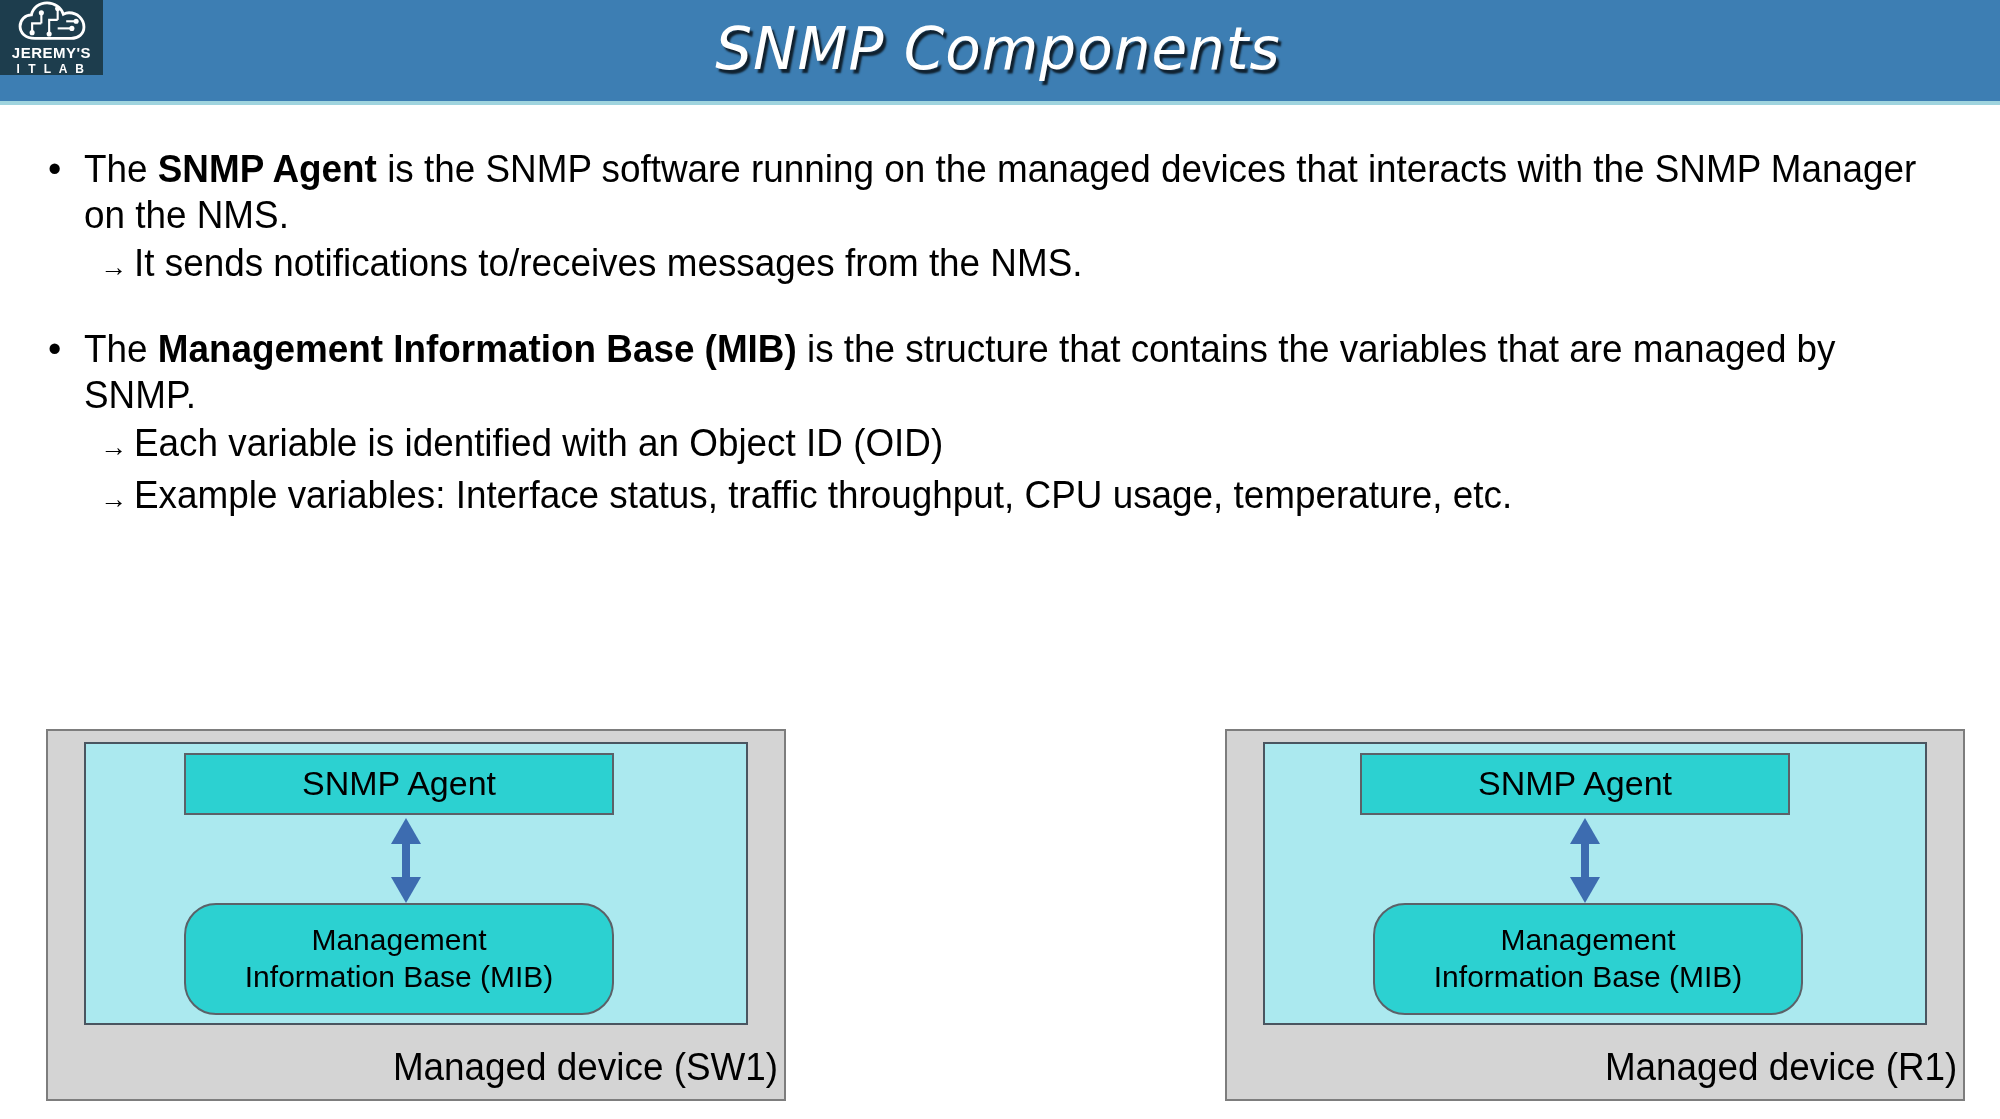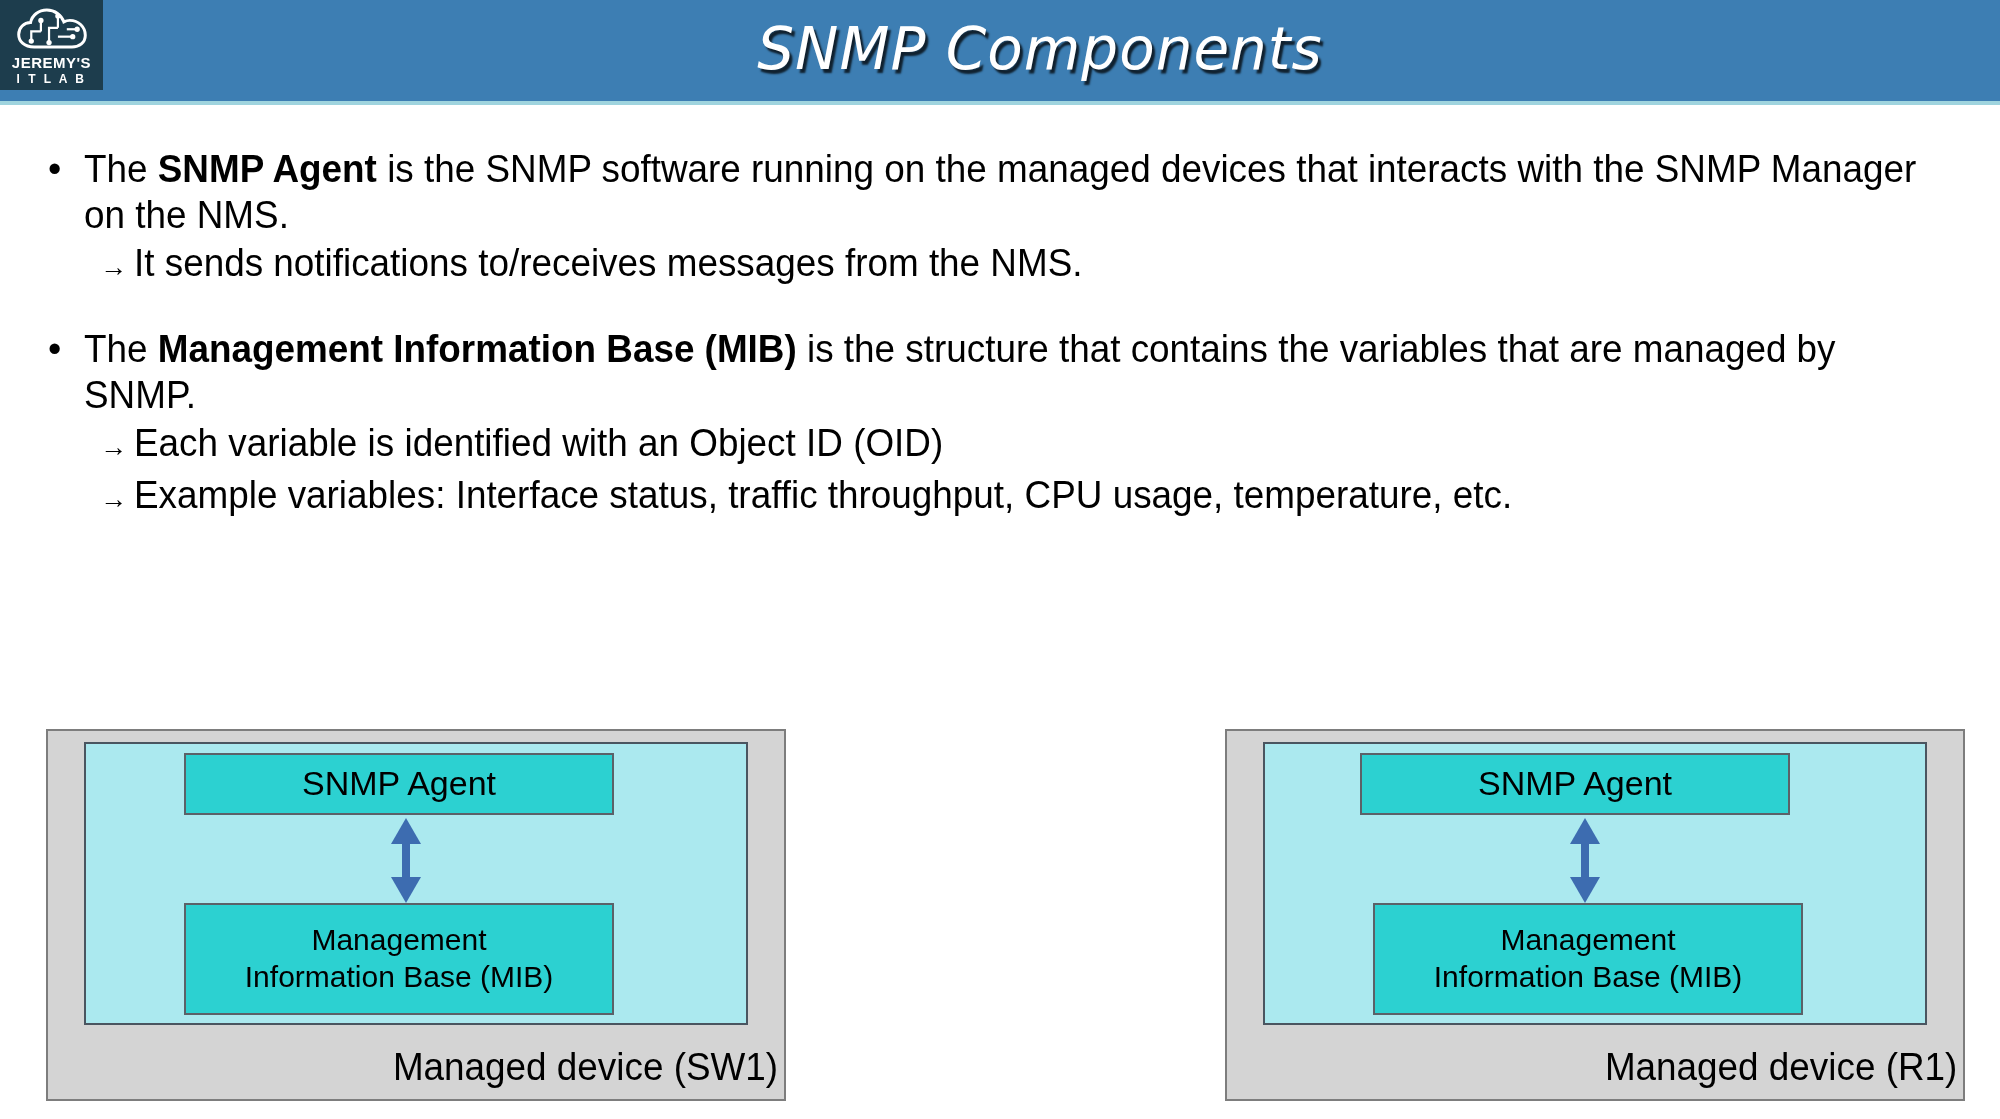--- a/index.html
+++ b/index.html
@@ -28,21 +28,21 @@
     position: absolute;
     left: 0; top: 101px;
     width: 2000px;
     height: 4px;
     background: #9fd4de;
   }
   #logo-panel {
     position: absolute;
     left: 0; top: 0;
     width: 103px;
-    height: 90px;
+    height: 75px;
     background: #1d3d4d;
     display: flex;
     flex-direction: column;
     align-items: center;
     justify-content: center;
   }
   #logo-mark {
     width: 74px;
     height: 48px;
     display: block;
@@ -73,21 +73,20 @@
     line-height: 98px;
     text-align: center;
     color: #ffffff;
     font-family: "DejaVu Sans", sans-serif;
     font-style: italic;
     font-size: 58px;
     font-weight: normal;
     letter-spacing: 1px;
     text-shadow: 3px 4px 2px rgba(0,0,0,0.75);
     white-space: nowrap;
-    padding-left: 42px;
   }
 
   
   #body-content {
     position: absolute;
     left: 44px;
     top: 146px;
     width: 1930px;
   }
   .bullet-block { margin-bottom: 36px; }
@@ -152,21 +151,21 @@
     box-sizing: border-box;
     display: flex;
     align-items: center;
     justify-content: center;
     text-align: center;
     font-family: "Liberation Sans", sans-serif;
     color: #000000;
     line-height: 1.22;
   }
   .comp-agent { font-size: 34px; }
-  .comp-mib { font-size: 30px; }
+  .comp-mib { font-size: 30px; border-radius: 32px; }
   .device-label {
     position: absolute;
     font-family: "Liberation Sans", sans-serif;
     font-size: 38px;
     color: #000000;
     white-space: nowrap;
     text-align: right;
     transform: scaleX(0.97);
     transform-origin: right top;
   }

